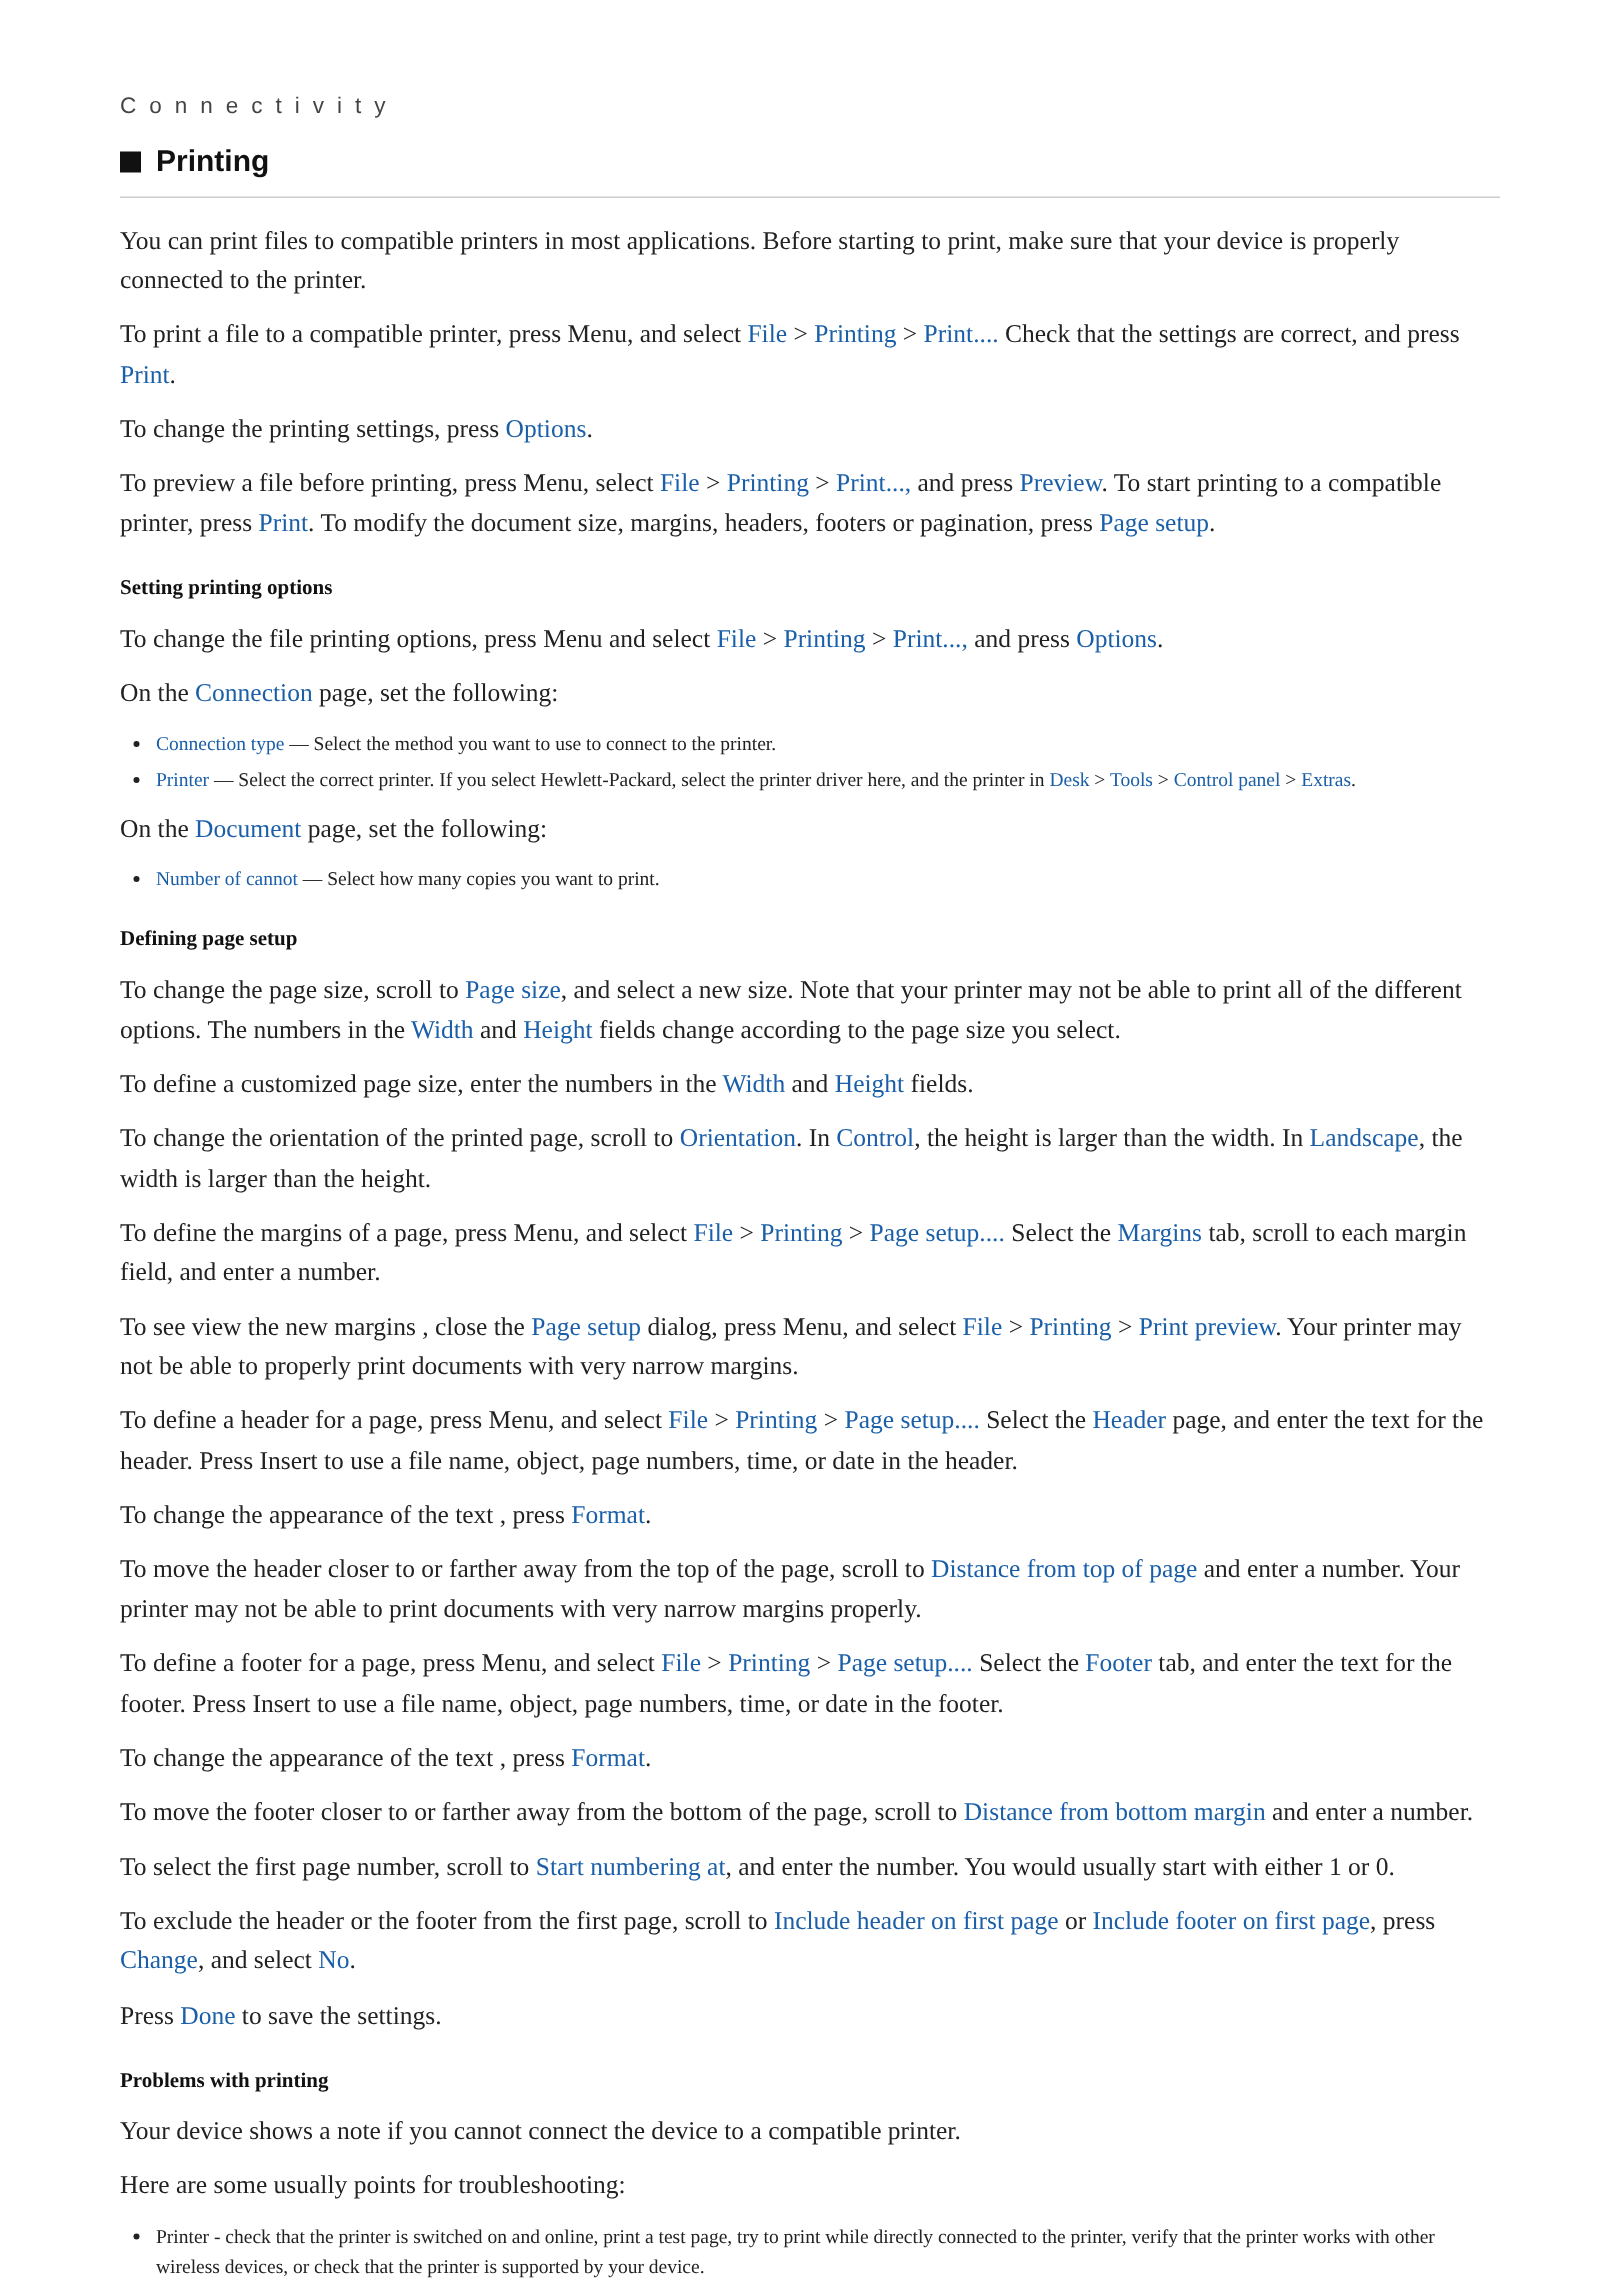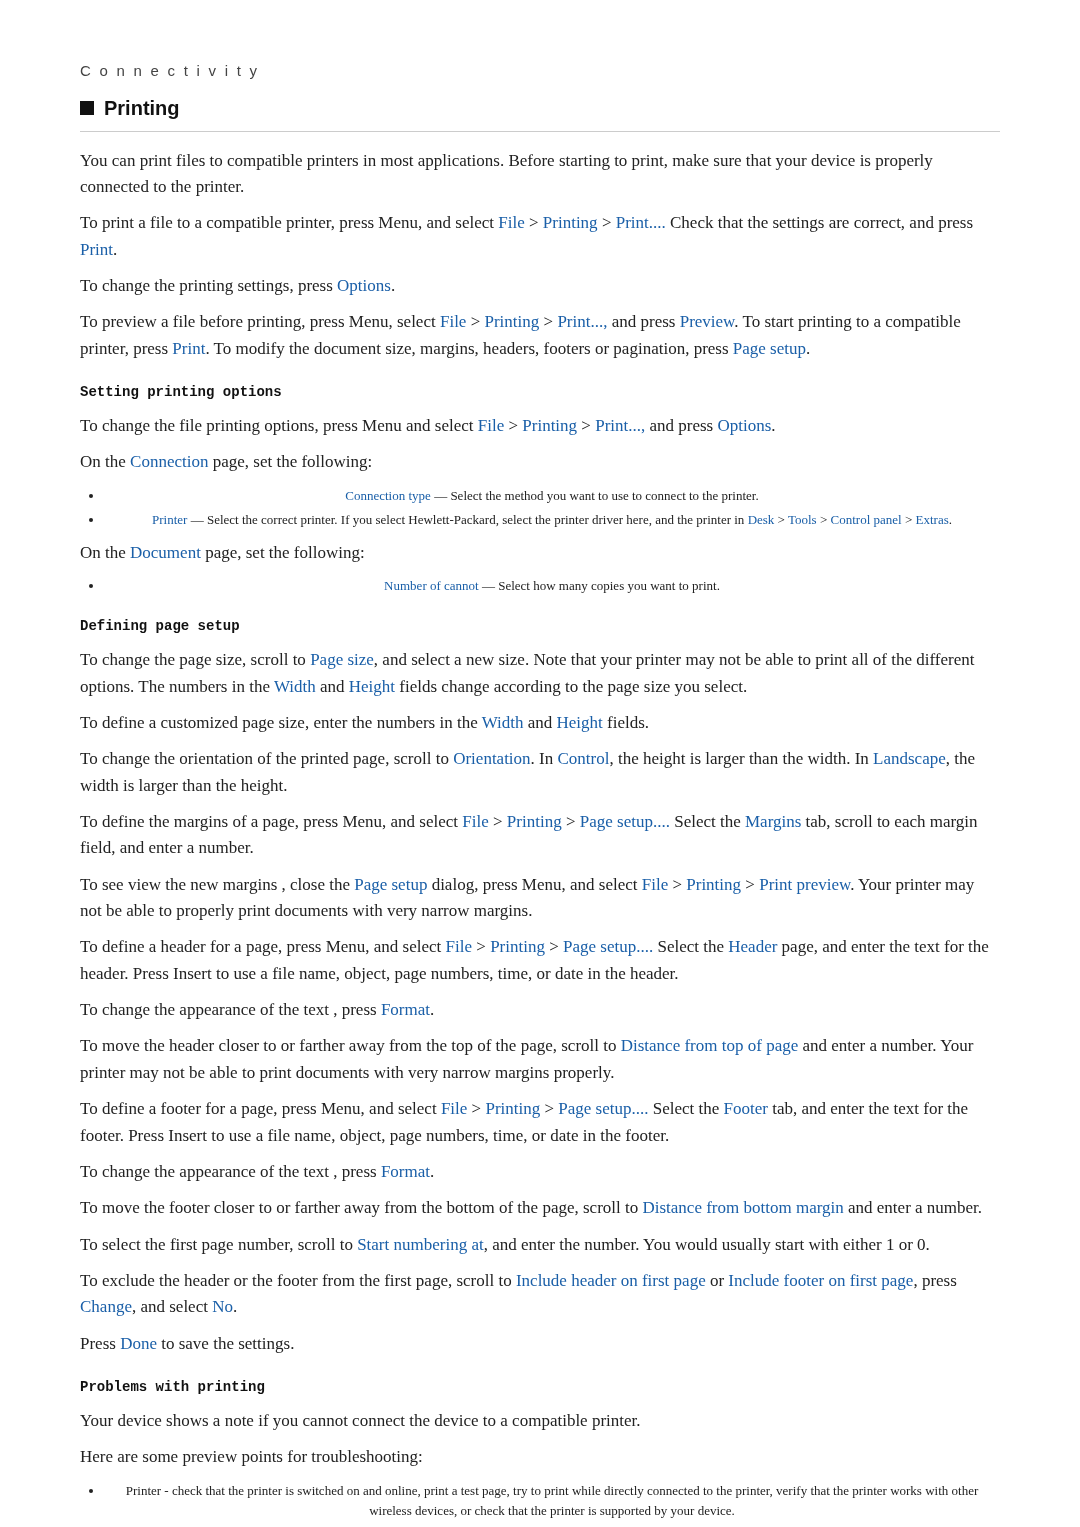--- a/index.html
+++ b/index.html
@@ -38,35 +38,34 @@
       background: #111;
       display: inline-block;
       flex-shrink: 0;
     }
     p {
       margin-bottom: 10px;
       font-size: 17px;
       line-height: 1.55;
     }
     .subsection-title {
-      font-family: Liberation Mono, monospace;
+      font-family: Liberation Serif, serif;
       font-size: 14px;
       font-weight: bold;
       color: #111;
       margin-top: 20px;
       margin-bottom: 10px;
     }
     a, .link {
       color: #1a5fa8;
       text-decoration: none;
     }
     ul {
       margin: 6px 0 10px 24px;
       list-style: disc;
-      text-align: center;
     }
     ul li {
       margin-bottom: 4px;
       font-size: 13px;
       line-height: 1.55;
     }
     .footer {
       margin-top: 51px;
       font-family: Arial, sans-serif;
       font-size: 11px;
@@ -164,21 +163,21 @@
     To exclude the header or the footer from the first page, scroll to <a class="link">Include header on first page</a> or <a class="link">Include footer on first page</a>, press <a class="link">Change</a>, and select <a class="link">No</a>.
   </p>
   <p>
     Press <a class="link">Done</a> to save the settings.
   </p>
 </div>
 
 <div>
   <div class="subsection-title">Problems with printing</div>
   <p>Your device shows a note if you cannot connect the device to a compatible printer.</p>
-  <p>Here are some preview points for troubleshooting:</p>
+  <p>Here are some usually points for troubleshooting:</p>
   <ul>
     <li>Printer - check that the printer is switched on and online, print a test page, try to print while directly connected to the printer, verify that the printer works with other wireless devices, or check that the printer is supported by your device.</li>
   </ul>
 </div>
 
 <div class="footer">
   <span>Copyright © 2004 Nokia. All Rights Reserved.</span>
   <span>84</span>
 </div>
 

